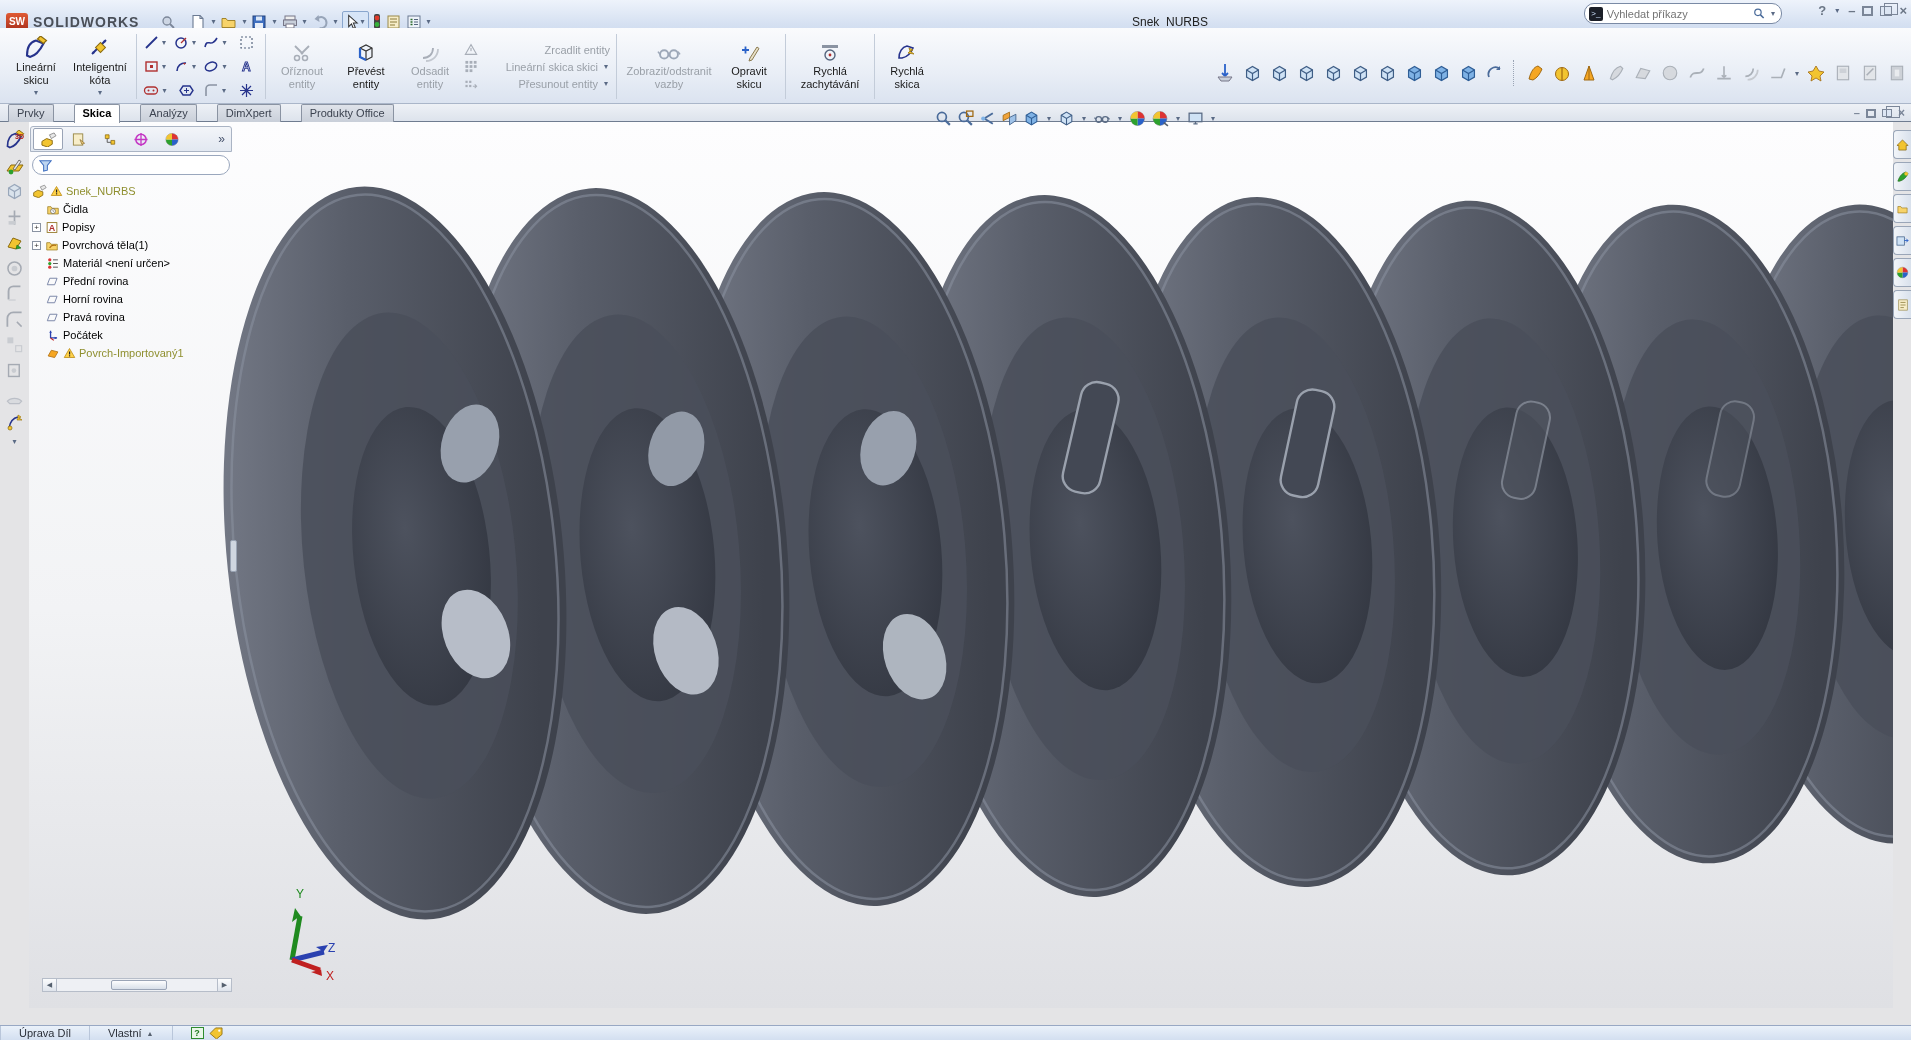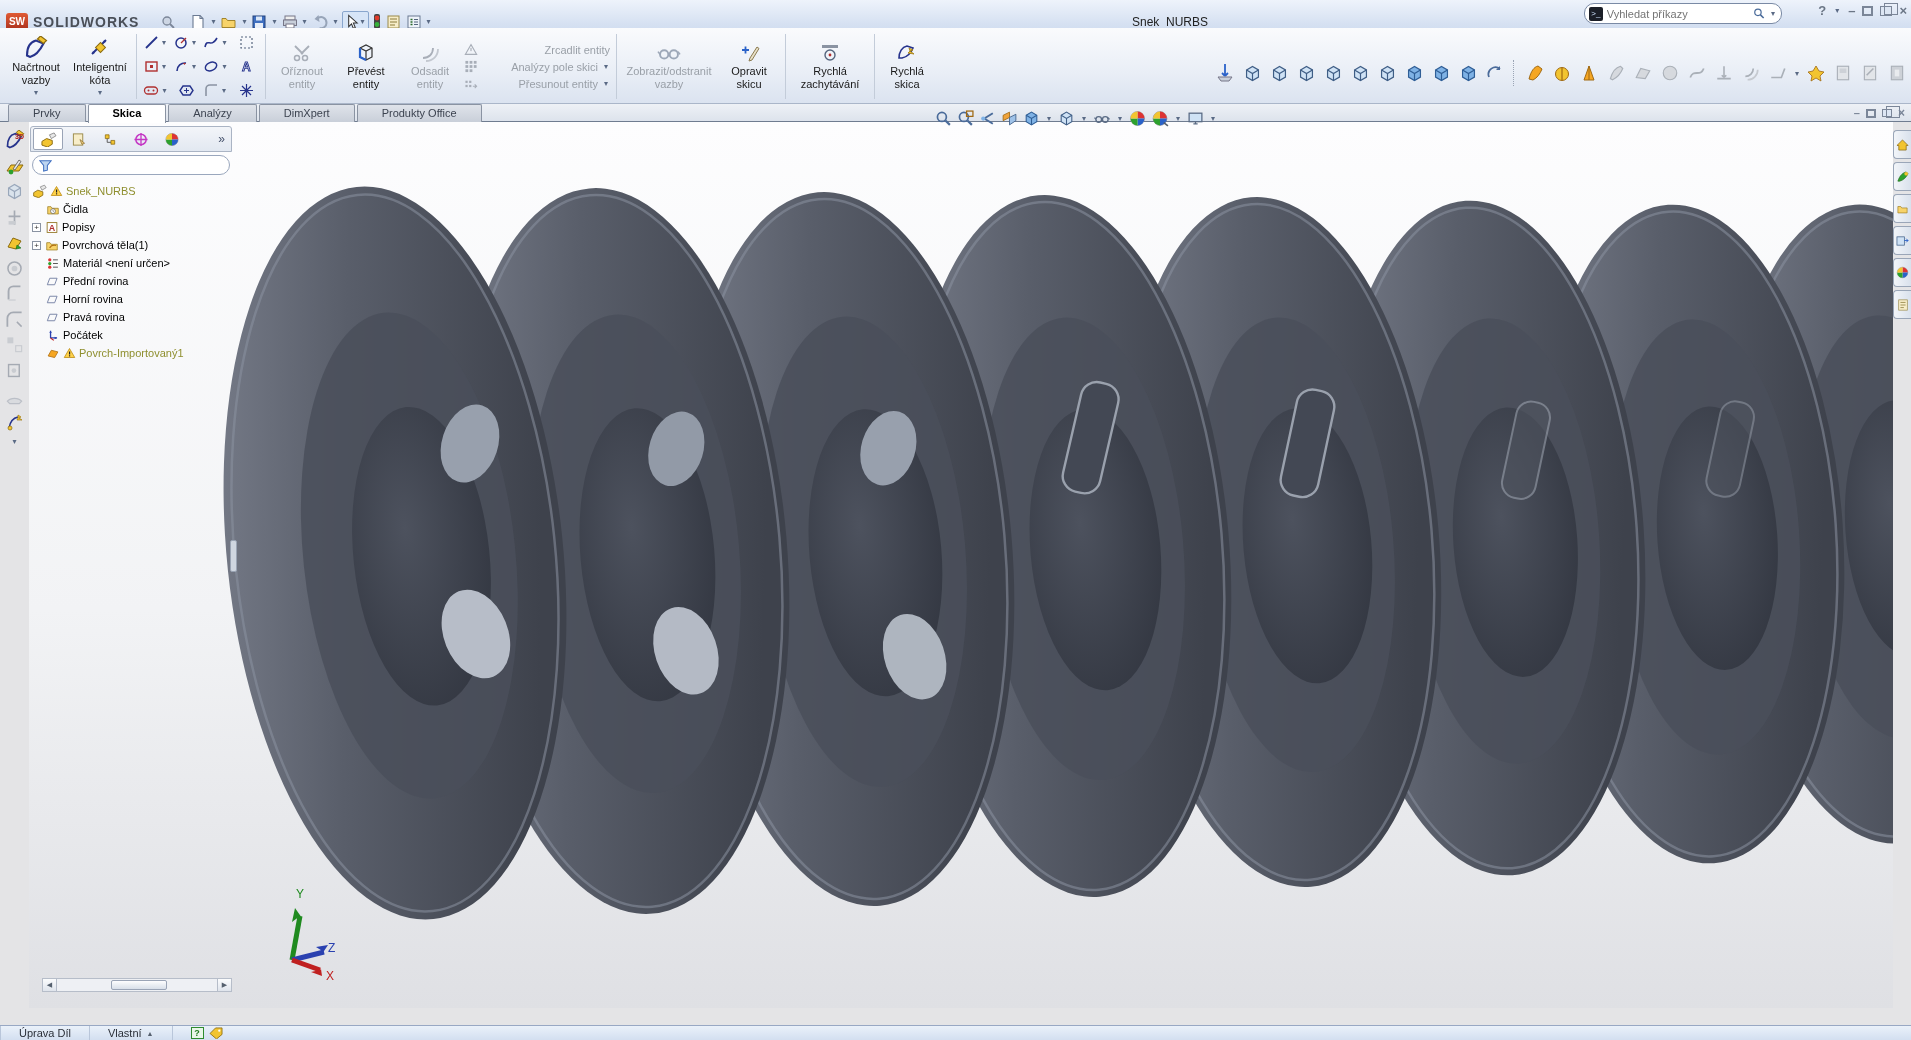--- a/index.html
+++ b/index.html
@@ -49,22 +49,22 @@
   .srow { display:flex; align-items:center; gap:4px; font-size:11px; color:#9aa0a8; padding:1px 2px; }
   .srow .slbl { flex:1; }
   .views-tb { position:absolute; left:1213px; top:32px; display:flex; align-items:center; gap:3px; }
   .vt-ic { width:24px; height:24px; display:flex; align-items:center; justify-content:center; }
   .dotsep { width:4px; height:26px; border-left:1px dotted #9aa4b4; margin:0 3px; }
 
   
   .tabrow { position:absolute; left:0; top:104px; width:1911px; height:18px;
     background:linear-gradient(#eef1f6,#dde3ec); border-bottom:1px solid #6f7c90; }
   .rtabs { position:absolute; left:8px; top:0; display:flex; height:18px; }
-  .rtab { padding:2px 24px 0; font-size:11px; color:#3c4350; background:linear-gradient(#dfe3ea,#c9cfd9);
-    border:1px solid #8a93a2; border-bottom:none; margin-right:2px; border-radius:2px 2px 0 0; }
+  .rtab { padding:2px 8px 0; font-size:11px; color:#3c4350; background:linear-gradient(#dfe3ea,#c9cfd9);
+    border:1px solid #8a93a2; border-bottom:none; margin-right:20px; border-radius:2px 2px 0 0; }
   .rtab.active { background:#fff; font-weight:bold; color:#000; height:19px; position:relative; z-index:2; }
   .docbtns { position:absolute; right:6px; top:2px; display:flex; gap:6px; align-items:center; color:#7b8698; }
 
   
   .viewport { position:absolute; left:29px; top:122px; width:1864px; height:886px;
     background:linear-gradient(#fdfdfe, #f2f3f5 55%, #dfe0e4); }
   .headsup { position:absolute; left:935px; top:106px; height:24px; display:flex; align-items:center; gap:5px; z-index:5; }
   .hu-ic { display:flex; align-items:center; }
   .splitter { position:absolute; left:230px; top:540px; width:7px; height:32px; background:#cfd6e0;
     border:1px solid #9aa4b4; border-radius:2px; z-index:6; }
@@ -290,21 +290,21 @@
       <span class="box-cascade"></span>
       <span class="winglyph">×</span>
     </div>
   </header>
 
   <div class="cmdrow">
     <div class="cmbtn">
       <svg width="26" height="24">
           <use href="#s-pencil"></use>
         </svg>
-      <span class="lbl">Načrtnout vazby</span>
+      <span class="lbl">Lineární skicu</span>
       <span class="caret">▾</span>
     </div>
     <div class="cmbtn">
       <svg width="24" height="24" viewBox="0 0 24 24">
         <path d="M4 18 18 4" stroke="#26338c" stroke-width="2"></path>
           <path d="M4 18l3-1-2-2zM18 4l-3 1 2 2z" fill="#26338c"></path>
         <rect x="9" y="8" width="7" height="7" transform="rotate(45 12.5 11.5)" fill="#f2c430" stroke="#8a6a10"></rect>
       </svg>
       <span class="lbl">Inteligentní kóta</span>
       <span class="caret">▾</span>
@@ -427,21 +427,21 @@
               <rect x="1" y="1" width="3" height="3"></rect>
               <rect x="5.5" y="1" width="3" height="3"></rect>
               <rect x="10" y="1" width="3" height="3"></rect>
               <rect x="1" y="5.5" width="3" height="3"></rect>
               <rect x="5.5" y="5.5" width="3" height="3"></rect>
               <rect x="10" y="5.5" width="3" height="3"></rect>
               <rect x="1" y="10" width="3" height="3"></rect>
               <rect x="5.5" y="10" width="3" height="3"></rect>
             </g>
         </svg>
-        <span class="slbl">Analýzy pole skici</span>
+        <span class="slbl">Lineární skica skici</span>
         <span class="caret">▾</span>
       </div>
       <div class="srow">
         <svg width="14" height="13" viewBox="0 0 14 14">
           <g fill="#a8aeb8">
               <rect x="1" y="4" width="2.4" height="2.4"></rect>
               <rect x="5" y="4" width="2.4" height="2.4"></rect>
               <rect x="1" y="8.5" width="2.4" height="2.4"></rect>
               <rect x="5" y="8.5" width="2.4" height="2.4"></rect>
             </g>

